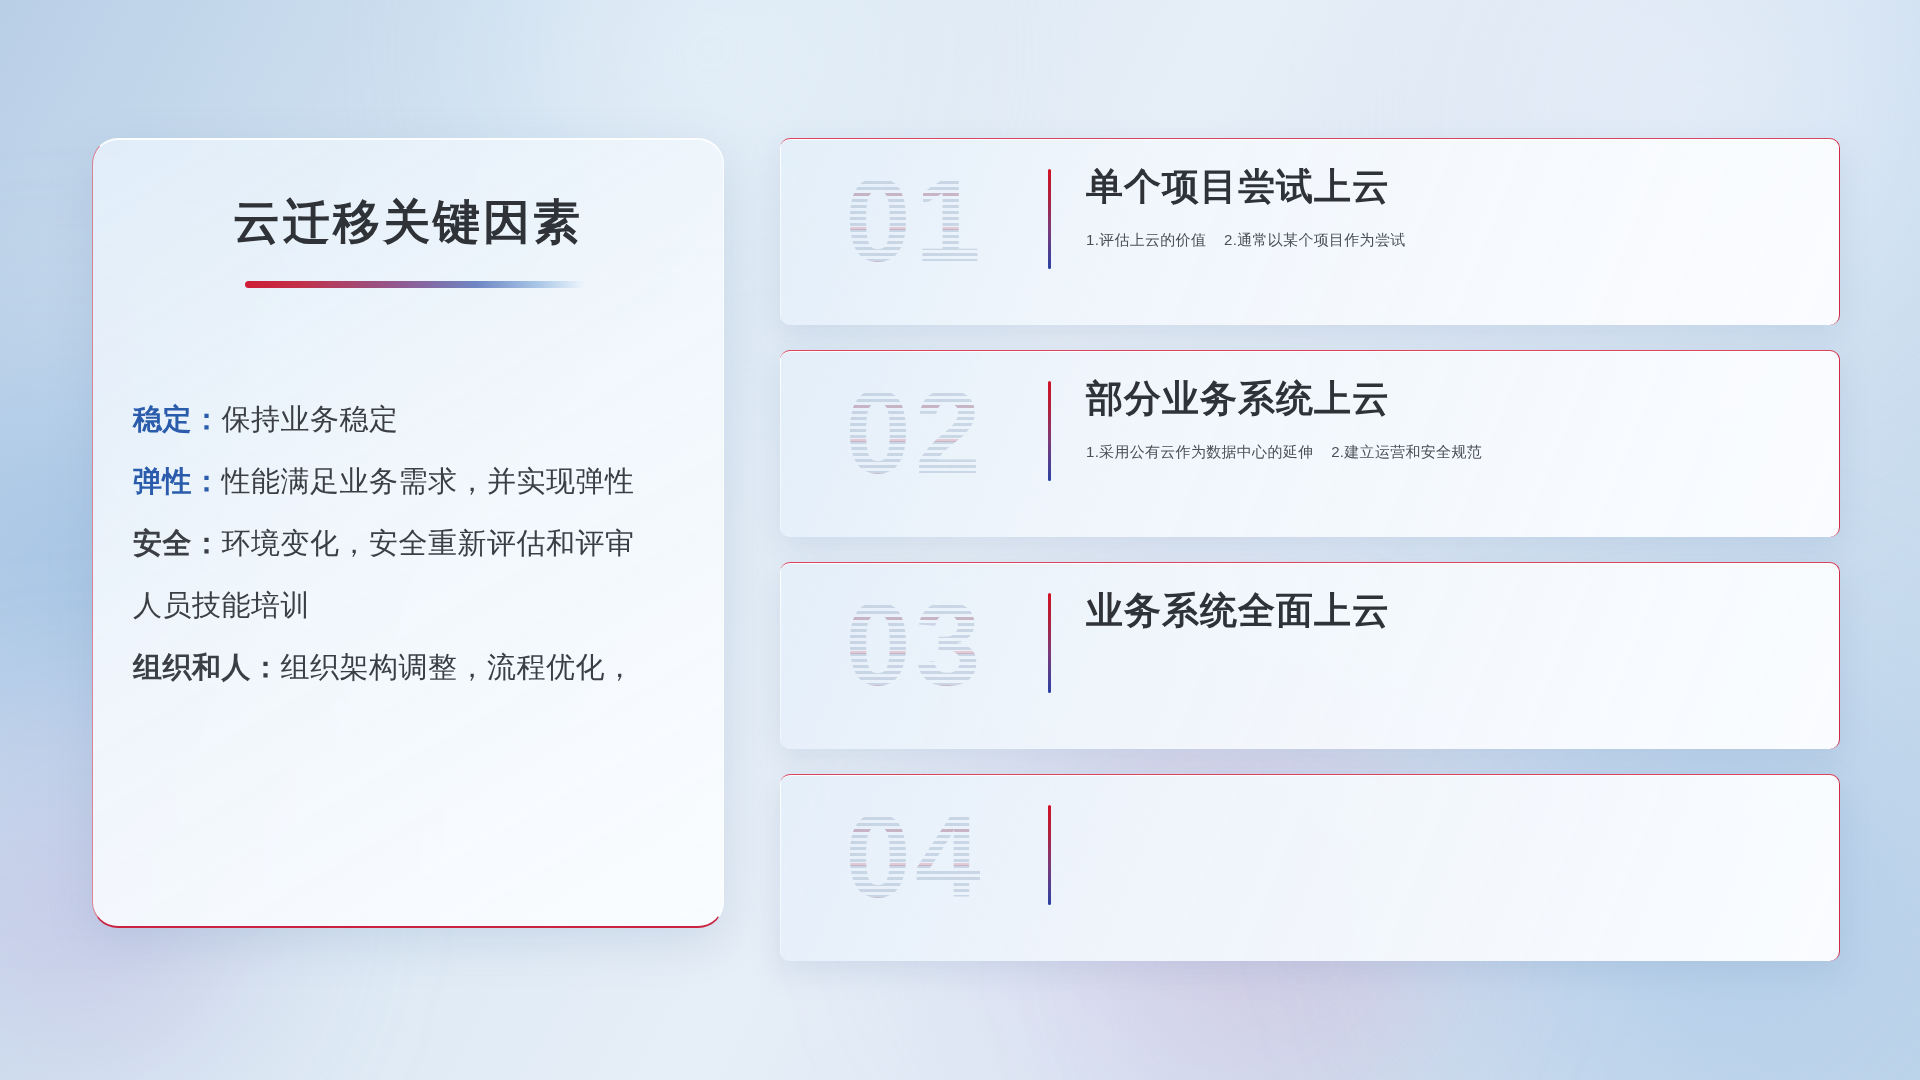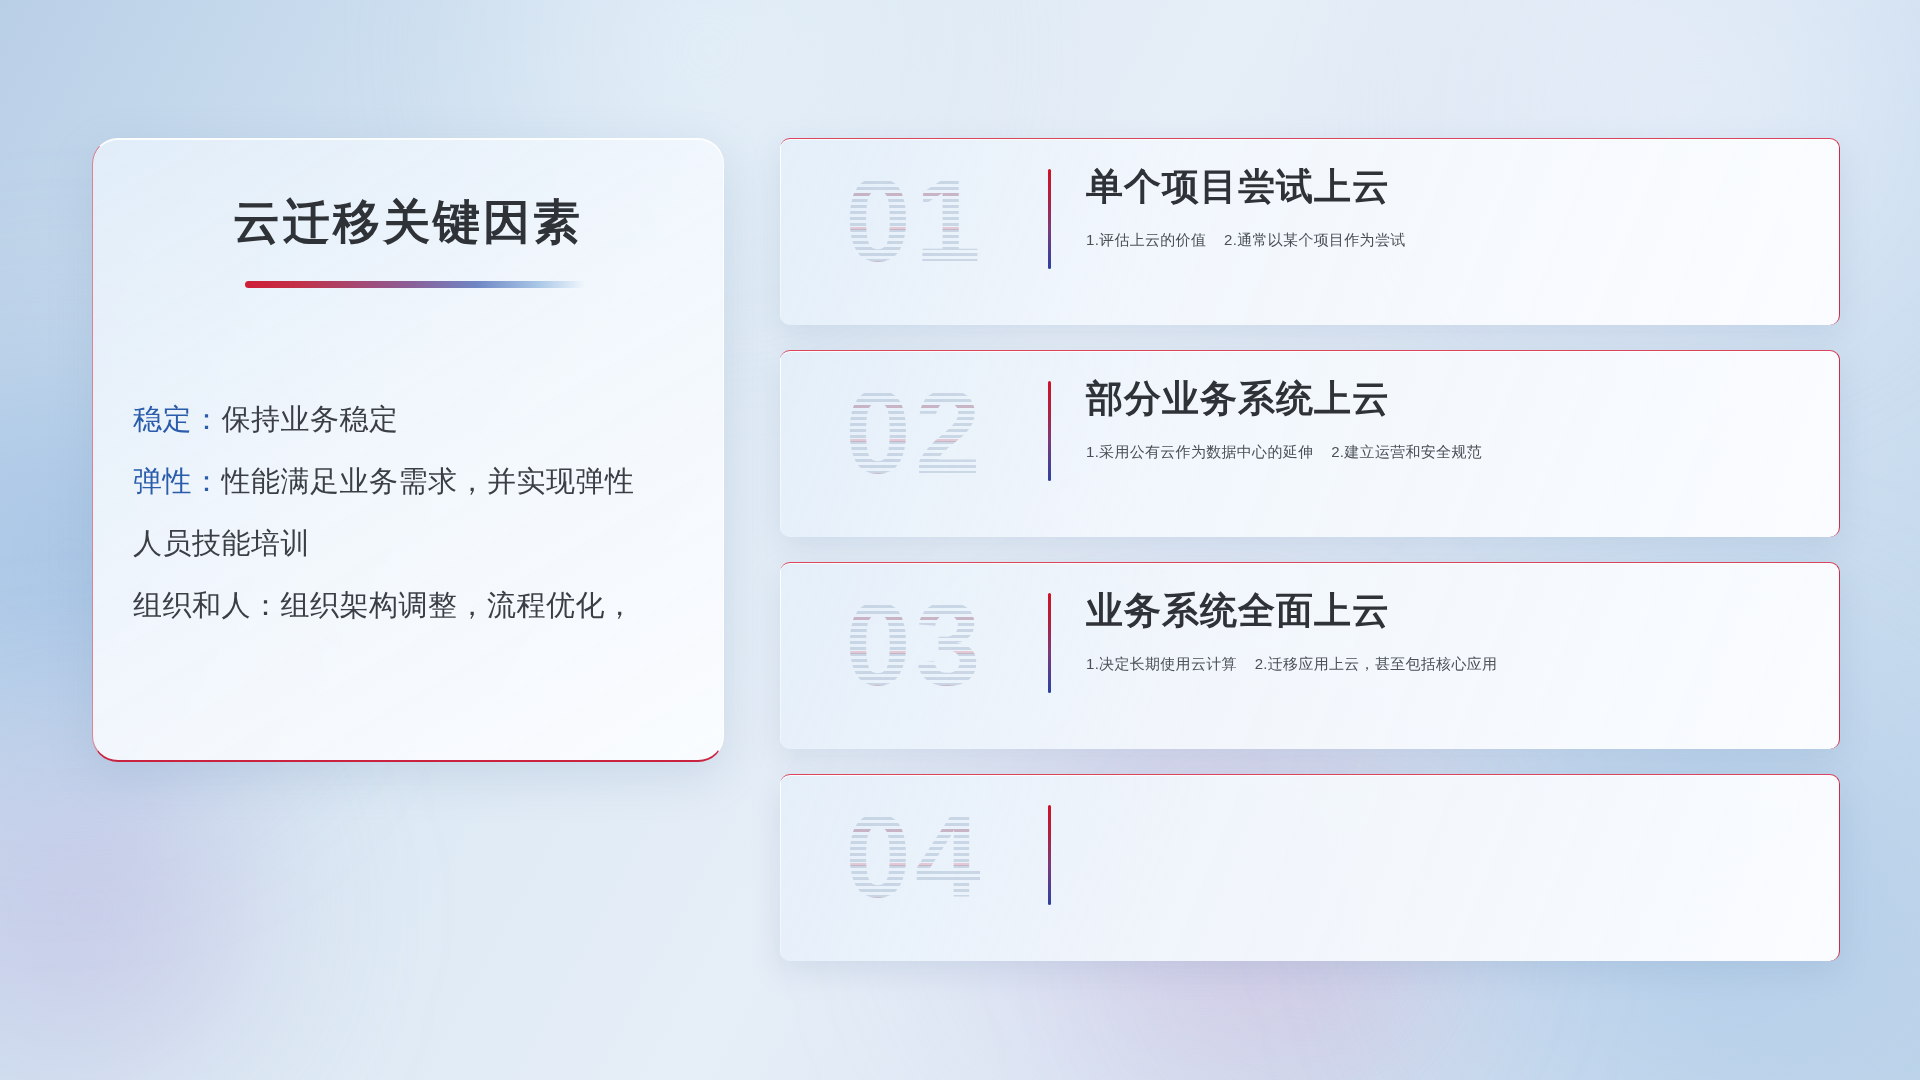--- a/index.html
+++ b/index.html
@@ -38,21 +38,21 @@
   .b6 { width:560px; height:420px; left:430px; top:-160px;
         background:radial-gradient(circle, rgba(232,242,250,.9) 0%, rgba(232,242,250,0) 70%); }
   .b7 { width:380px; height:380px; left:1120px; top:760px;
         background:radial-gradient(circle, rgba(205,168,205,.45) 0%, rgba(205,168,205,0) 70%); }
 
   
   #stage { position:absolute; inset:0; }
 
   
   #left-panel {
-    position:absolute; left:92px; top:138px; width:632px; height:624px;
+    position:absolute; left:92px; top:138px; width:632px; height:790px;
     border-radius:26px;
     background:linear-gradient(150deg, rgba(229,240,250,.86) 0%, rgba(243,248,253,.92) 45%, rgba(250,252,254,.96) 100%);
     border:1px solid rgba(255,255,255,.85);
     border-bottom:2px solid #c9233f;
     border-left:1px solid rgba(201,35,63,.55);
     box-shadow:0 14px 46px rgba(110,140,180,.20), inset 0 1px 0 rgba(255,255,255,.9);
     backdrop-filter:blur(4px);
   }
   #panel-title {
     position:absolute; left:0; right:0; top:52px;
@@ -65,21 +65,21 @@
     background:linear-gradient(90deg,#cf1d37 0%, #c23149 16%, #8f5a92 46%, #6f86c4 68%, #a8c6e6 86%, rgba(200,222,242,0) 100%);
     border-radius:4px;
   }
   #factor-list {
     position:absolute; left:40px; right:30px; top:250px;
   }
   .factor-row {
     height:62px; display:flex; align-items:center;
     font-size:29px; color:#3b3f45; letter-spacing:.5px;
   }
-  .factor-key { font-weight:400; white-space:pre; }
+  .factor-key { font-weight:700; white-space:pre; }
   .factor-key.accent { color:#2a5cab; }
   .factor-key.plain  { color:#3b3f45; }
   .factor-val { white-space:pre; }
 
   
   .step-card {
     position:absolute; left:780px; width:1060px; height:187px;
     border-radius:10px;
     background:linear-gradient(112deg, rgba(228,239,250,.80) 0%, rgba(242,247,252,.93) 38%, rgba(252,253,255,.97) 100%);
     border-top:1.6px solid #d9455f;
@@ -160,20 +160,24 @@
       <div class="factor-row">
         <span class="factor-key accent">稳定：</span>
         <span class="factor-val">保持业务稳定</span>
       </div>
 
       <div class="factor-row">
         <span class="factor-key accent">弹性：</span>
         <span class="factor-val">性能满足业务需求，并实现弹性</span>
       </div>
 
+      <div class="factor-row">
+        <span class="factor-key plain">安全：</span>
+        <span class="factor-val">环境变化，安全重新评估和评审</span>
+      </div>
 
 
       <div class="factor-row">
         <span class="factor-key plain"></span>
         <span class="factor-val">人员技能培训</span>
       </div>
 
       <div class="factor-row">
         <span class="factor-key plain">组织和人：</span>
         <span class="factor-val">组织架构调整，流程优化，</span>
@@ -196,21 +200,20 @@
     <div class="divider-bar"></div>
     <h2 class="card-title">部分业务系统上云</h2>
     <p class="card-sub">1.采用公有云作为数据中心的延伸    2.建立运营和安全规范</p>
   </section>
 
   <section class="step-card" id="card-3">
     <div class="ghost-num">03</div>
     <div class="ghost-num-tint">03</div>
     <div class="divider-bar"></div>
     <h2 class="card-title">业务系统全面上云</h2>
-    <p class="card-sub">1.决定长期使用云计算    2.迁移应用上云，甚至包括核心应用</p>
   </section>
 
   <section class="step-card" id="card-4">
     <div class="ghost-num">04</div>
     <div class="ghost-num-tint">04</div>
     <div class="divider-bar"></div>
   </section>
 
 </div>
 

